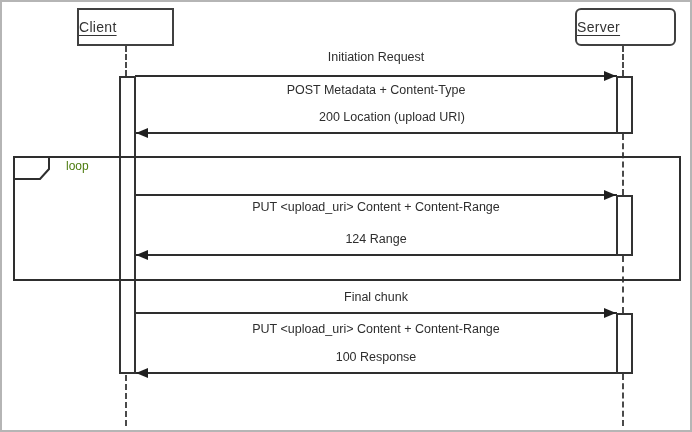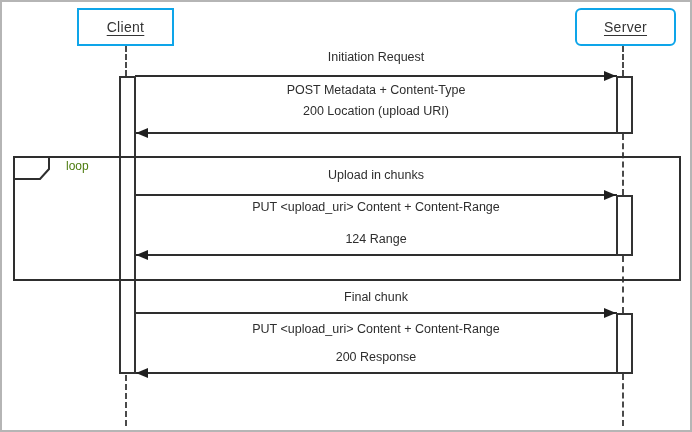--- a/index.html
+++ b/index.html
@@ -6,22 +6,22 @@
   .canvas {
     position:relative; width:692px; height:432px; background:#ffffff;
     font-family:"Liberation Sans", sans-serif; overflow:hidden;
   }
   .frame-border {
     position:absolute; inset:0; border:2px solid #b5b5b5; z-index:50;
     pointer-events:none; box-sizing:border-box;
   }
   .actor {
     position:absolute; top:8px; height:38px; background:#fff;
-    border:2px solid #0ea5e9; box-sizing:border-box; z-index:5;
-    display:flex; align-items:center; justify-content:center;
+    border:2px solid #404040; box-sizing:border-box; z-index:5;
+    display:flex; align-items:center; justify-content:flex-start;
     font-size:14px; color:#333; letter-spacing:0.3px;
   }
   .actor span { text-decoration:underline; text-underline-offset:3px; }
   .lifeline { position:absolute; width:0; border-left:2px dashed #4a4a4a; z-index:1; }
   .activation {
     position:absolute; width:17px; background:#fff; border:2px solid #333;
     box-sizing:border-box; z-index:3;
   }
   .msg-line { position:absolute; left:135px; width:482px; height:0; border-top:2px solid #2e2e2e; z-index:2; }
   .arrow { position:absolute; width:0; height:0; z-index:4; }
@@ -82,21 +82,20 @@
   <div class="arrow left" style="left:136px; top:368px;"></div>
 
   <div class="loop-frame"></div>
   <svg class="loop-tag" width="42" height="26">
     <path d="M1,1 L36,1 L36,13 L27,23 L1,23 Z" fill="#ffffff" stroke="#2e2e2e" stroke-width="2"></path>
   </svg>
   <span class="loop-tag-text">loop</span>
 
   <span class="msg-label" style="top:83px;">POST Metadata + Content-Type</span>
   <span class="msg-label" style="top:50px;">Initiation Request</span>
-  <span class="msg-label" style="top:104px;">200 Location (upload URI)</span>
-  <span class="msg-label" style="top:168px;">Upload in chunks</span>
+  <span class="msg-label" style="top:110px;margin-left:16px;">200 Location (upload URI)</span>
   <span class="msg-label" style="top:200px;">PUT &lt;upload_uri&gt; Content + Content-Range</span>
   <span class="msg-label" style="top:232px;">124 Range</span>
   <span class="msg-label" style="top:290px;">Final chunk</span>
   <span class="msg-label" style="top:322px;">PUT &lt;upload_uri&gt; Content + Content-Range</span>
-  <span class="msg-label" style="top:350px;">200 Response</span>
+  <span class="msg-label" style="top:350px;">100 Response</span>
 
 </div>
 
 </body></html>

